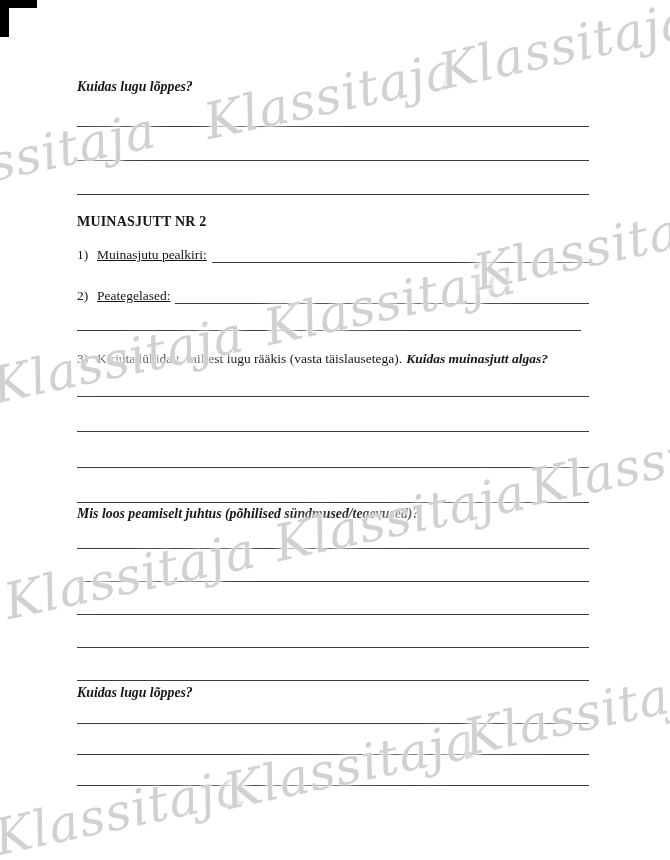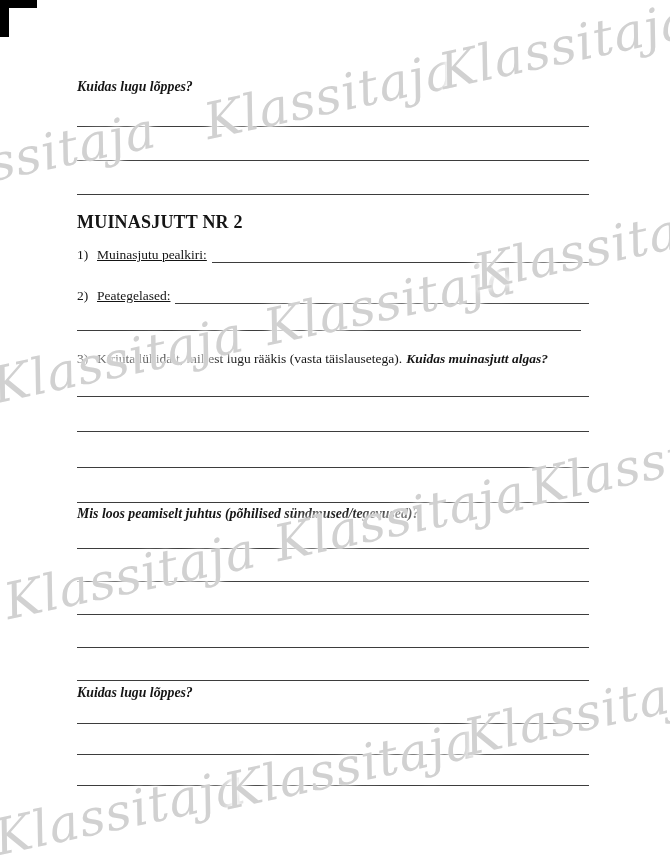--- a/index.html
+++ b/index.html
@@ -25,21 +25,21 @@
 
   .q-label {
     font-weight: bold;
     font-style: italic;
     font-size: 13.8px;
     line-height: 16px;
     white-space: nowrap;
   }
   .section-heading {
     font-weight: bold;
-    font-size: 18px;
+    font-size: 14px;
     line-height: 16px;
     letter-spacing: 0.2px;
     white-space: nowrap;
   }
 
   .rule-group .rule {
     border-bottom: 1.1px solid #3d3d3d;
   }
 
   .item-row {

